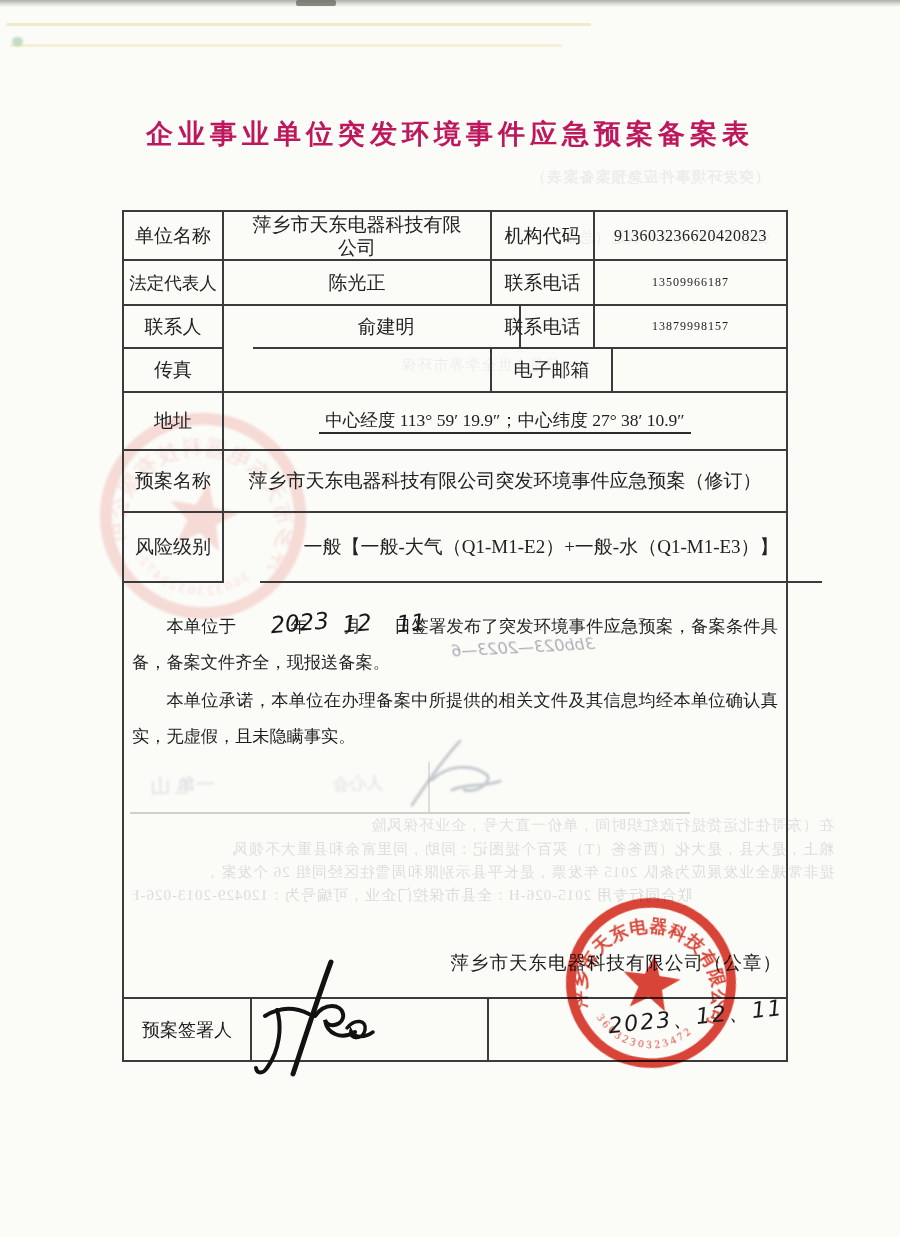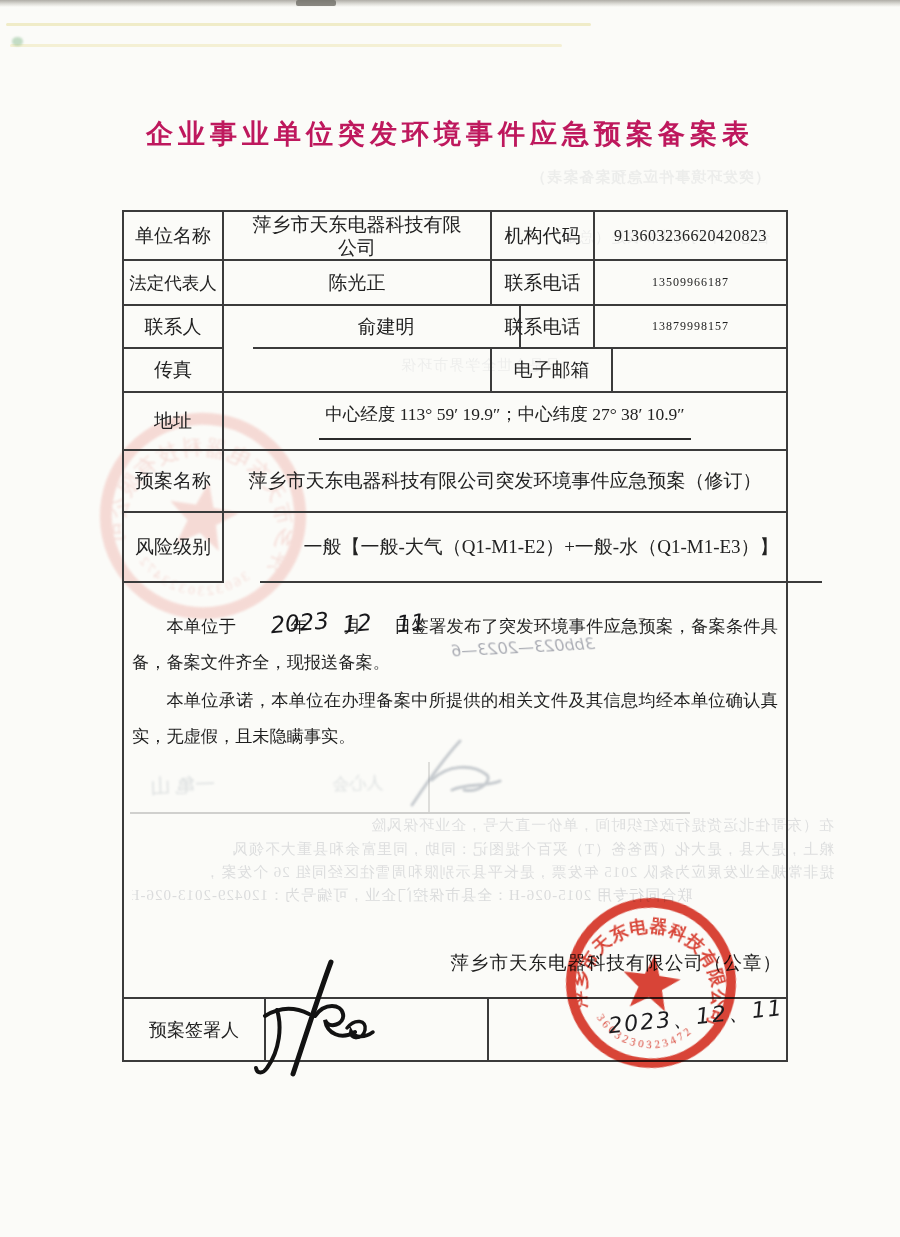--- a/index.html
+++ b/index.html
@@ -29,21 +29,21 @@
   
   .form-table{position:absolute;left:122px;top:210px;width:666px;height:852px;
     border:2px solid #3b3b3b;box-sizing:border-box;}
   .cell{position:absolute;box-sizing:border-box;border-right:2px solid #3b3b3b;border-bottom:2px solid #3b3b3b;
     display:flex;align-items:center;justify-content:center;text-align:center;font-size:19px;color:#222;}
   .cell.last-col{border-right:none;}
   .cell.last-row{border-bottom:none;}
   .cell .wrap2{padding:0 20px;line-height:23px;}
   .num{font-size:16px;letter-spacing:.5px;}
   .phone{font-size:12px;letter-spacing:1px;}
-  .u{border-bottom:2px solid #2b2b2b;padding:0 6px 12px 6px;}
+  .u{border-bottom:2px solid #2b2b2b;padding:0 6px 0 6px;}
   .addr{font-size:17.5px;}
 
   
   .decl{position:absolute;left:0;top:371px;width:662px;height:416px;box-sizing:border-box;
     border-bottom:2px solid #3b3b3b;padding:26px 8px 0 8px;font-size:17.2px;line-height:36px;color:#1f1f1f;}
   .decl p{margin:0 0 2px 0;text-indent:2em;text-align:justify;}
   .hw{display:inline-block;font-family:"DejaVu Sans",sans-serif;font-style:italic;
       font-size:23px;color:#17171a;text-align:center;transform:rotate(-5deg) translateY(2px);line-height:1;}
   .hw.year{width:54px;}
   .hw.month{width:36px;}
@@ -141,21 +141,21 @@
 
     <div class="cell" style="left:0;top:301px;width:100px;height:70px;" data-interactable="false">风险级别</div>
     <div class="cell last-col" style="left:100px;top:301px;width:562px;height:70px;margin-left:36px;" data-interactable="false">一般【一般-大气（Q1-M1-E2）+一般-水（Q1-M1-E3）】</div>
 
     <div class="decl" data-interactable="false">
       <p data-interactable="false"><span data-interactable="false">本单位于</span><span class="hw year" data-interactable="false">2023</span><span data-interactable="false">年</span><span class="hw month" data-interactable="false">12</span><span data-interactable="false">月</span><span class="hw day" data-interactable="false">11</span><span data-interactable="false">日</span><span data-interactable="false">签署发布了突发环境事件应急预案，备案条件具备，备案文件齐全，现报送备案。</span></p>
       <p data-interactable="false">本单位承诺，本单位在办理备案中所提供的相关文件及其信息均经本单位确认真实，无虚假，且未隐瞒事实。</p>
       <div class="seal-caption" data-interactable="false">萍乡市天东电器科技有限公司（公章）</div>
     </div>
 
-    <div class="cell last-row" style="left:0;top:787px;width:142px;height:61px;font-size:18px;" data-interactable="false">预案签署人</div>
+    <div class="cell last-row" style="left:0;top:787px;width:128px;height:61px;font-size:18px;" data-interactable="false">预案签署人</div>
     <div class="cell last-row" style="left:128px;top:787px;width:237px;height:61px;" data-interactable="false"></div>
     <div class="cell last-row last-col" style="left:468px;top:787px;width:194px;height:61px;" data-interactable="false"></div>
   </div>
 
   <svg class="stamp-main" viewBox="0 0 200 200" data-interactable="false">
     <circle cx="100" cy="100" r="90" fill="none" stroke="#d93527" stroke-width="11" data-interactable="false"></circle>
     <polygon points="100,68 108.2,90.7 132.3,91.5 113.3,106.3 120,129.5 100,116 80,129.5 86.7,106.3 67.7,91.5 91.8,90.7" fill="#d93527" data-interactable="false"></polygon>
     <defs>
       <path id="arcTop" d="M 30,132 A 72,72 0 1 1 170,132" fill="none"></path>
       <path id="arcBot" d="M 32,120 A 70,70 0 0 0 168,120" fill="none"></path>

